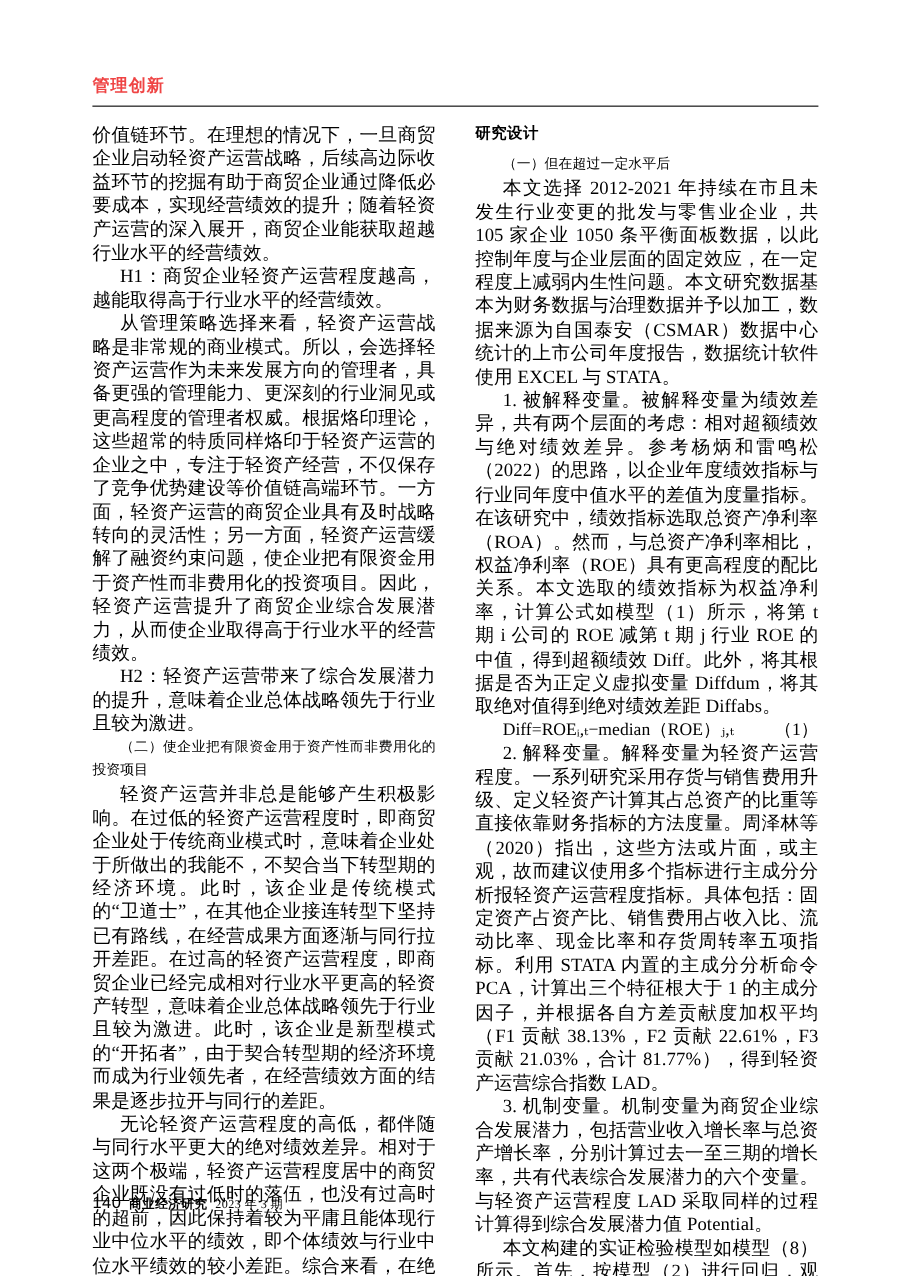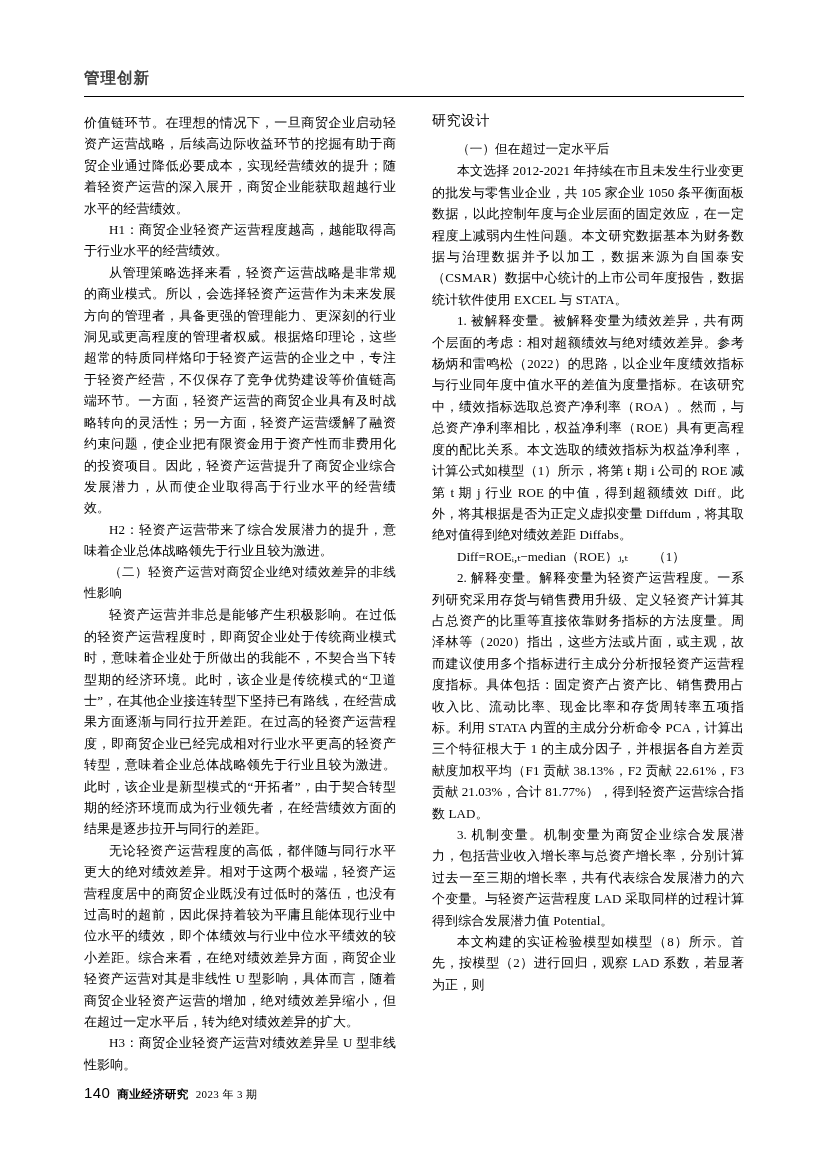--- a/index.html
+++ b/index.html
@@ -25,21 +25,21 @@
     position: absolute;
     left: 84px;
     top: 68px;
     width: 660px;
   }
   .header-title {
     font-family: "Liberation Sans", "DejaVu Sans", sans-serif;
     font-weight: bold;
     font-size: 15.5px;
     letter-spacing: 1px;
-    color: #404040;
+    color: #ef4444;
     padding-bottom: 7px;
   }
   .header-rule {
     border-bottom: 1.6px solid #000;
     width: 660px;
   }
   .columns {
     position: absolute;
     left: 84px;
     top: 112px;
@@ -47,47 +47,48 @@
     height: 960px;
     display: flex;
     justify-content: space-between;
   }
   .col {
     width: 312px;
     box-sizing: border-box;
   }
   p {
     margin: 0;
-    font-size: 13px;
+    font-size: 17px;
     line-height: 21.4px;
     text-align: justify;
     text-justify: inter-ideograph;
     letter-spacing: 0.1px;
   }
   p.ind {
     text-indent: 25px;
   }
   .sec-title {
     font-family: "Liberation Sans", "DejaVu Sans", sans-serif;
-    font-weight: normal;
+    font-weight: bold;
     font-size: 14px;
     margin: 0 0 9px 0;
     letter-spacing: 0.5px;
   }
   .sub-title {
     font-size: 12.6px;
     line-height: 21.4px;
     text-indent: 25px;
     font-weight: normal;
   }
   .formula-line {
-    font-size: 13px;
+    font-size: 16px;
     line-height: 21.4px;
     text-indent: 25px;
     display: flex;
+    justify-content: space-between;
   }
   .formula-num {
     white-space: nowrap;
   }
   .footer {
     position: absolute;
     left: 84px;
     bottom: 58px;
     font-size: 11px;
     font-family: "Liberation Serif", "DejaVu Serif", serif;
@@ -120,21 +121,21 @@
     <div class="header-rule"></div>
   </div>
 
   <div class="columns">
 
     <div class="col">
       <p>价值链环节。在理想的情况下，一旦商贸企业启动轻资产运营战略，后续高边际收益环节的挖掘有助于商贸企业通过降低必要成本，实现经营绩效的提升；随着轻资产运营的深入展开，商贸企业能获取超越行业水平的经营绩效。</p>
       <p class="ind">H1：商贸企业轻资产运营程度越高，越能取得高于行业水平的经营绩效。</p>
       <p class="ind">从管理策略选择来看，轻资产运营战略是非常规的商业模式。所以，会选择轻资产运营作为未来发展方向的管理者，具备更强的管理能力、更深刻的行业洞见或更高程度的管理者权威。根据烙印理论，这些超常的特质同样烙印于轻资产运营的企业之中，专注于轻资产经营，不仅保存了竞争优势建设等价值链高端环节。一方面，轻资产运营的商贸企业具有及时战略转向的灵活性；另一方面，轻资产运营缓解了融资约束问题，使企业把有限资金用于资产性而非费用化的投资项目。因此，轻资产运营提升了商贸企业综合发展潜力，从而使企业取得高于行业水平的经营绩效。</p>
       <p class="ind">H2：轻资产运营带来了综合发展潜力的提升，意味着企业总体战略领先于行业且较为激进。</p>
-      <p class="sub-title">（二）轻资产运营对商贸企业绝对绩效差异的非线性影响</p>
+      <p class="sub-title">（二）使企业把有限资金用于资产性而非费用化的投资项目</p>
       <p class="ind">轻资产运营并非总是能够产生积极影响。在过低的轻资产运营程度时，即商贸企业处于传统商业模式时，意味着企业处于所做出的我能不，不契合当下转型期的经济环境。此时，该企业是传统模式的“卫道士”，在其他企业接连转型下坚持已有路线，在经营成果方面逐渐与同行拉开差距。在过高的轻资产运营程度，即商贸企业已经完成相对行业水平更高的轻资产转型，意味着企业总体战略领先于行业且较为激进。此时，该企业是新型模式的“开拓者”，由于契合转型期的经济环境而成为行业领先者，在经营绩效方面的结果是逐步拉开与同行的差距。</p>
       <p class="ind">无论轻资产运营程度的高低，都伴随与同行水平更大的绝对绩效差异。相对于这两个极端，轻资产运营程度居中的商贸企业既没有过低时的落伍，也没有过高时的超前，因此保持着较为平庸且能体现行业中位水平的绩效，即个体绩效与行业中位水平绩效的较小差距。综合来看，在绝对绩效差异方面，商贸企业轻资产运营对其是非线性 U 型影响，具体而言，随着商贸企业轻资产运营的增加，绝对绩效差异缩小，但在超过一定水平后，转为绝对绩效差异的扩大。</p>
       <p class="ind">H3：商贸企业轻资产运营对绩效差异呈 U 型非线性影响。</p>
     </div>
 
     <div class="col">
       <div class="sec-title">研究设计</div>
       <p class="sub-title">（一）但在超过一定水平后</p>
       <p class="ind">本文选择 2012-2021 年持续在市且未发生行业变更的批发与零售业企业，共 105 家企业 1050 条平衡面板数据，以此控制年度与企业层面的固定效应，在一定程度上减弱内生性问题。本文研究数据基本为财务数据与治理数据并予以加工，数据来源为自国泰安（CSMAR）数据中心统计的上市公司年度报告，数据统计软件使用 EXCEL 与 STATA。</p>
       <p class="ind">1. 被解释变量。被解释变量为绩效差异，共有两个层面的考虑：相对超额绩效与绝对绩效差异。参考杨炳和雷鸣松（2022）的思路，以企业年度绩效指标与行业同年度中值水平的差值为度量指标。在该研究中，绩效指标选取总资产净利率（ROA）。然而，与总资产净利率相比，权益净利率（ROE）具有更高程度的配比关系。本文选取的绩效指标为权益净利率，计算公式如模型（1）所示，将第 t 期 i 公司的 ROE 减第 t 期 j 行业 ROE 的中值，得到超额绩效 Diff。此外，将其根据是否为正定义虚拟变量 Diffdum，将其取绝对值得到绝对绩效差距 Diffabs。</p>

